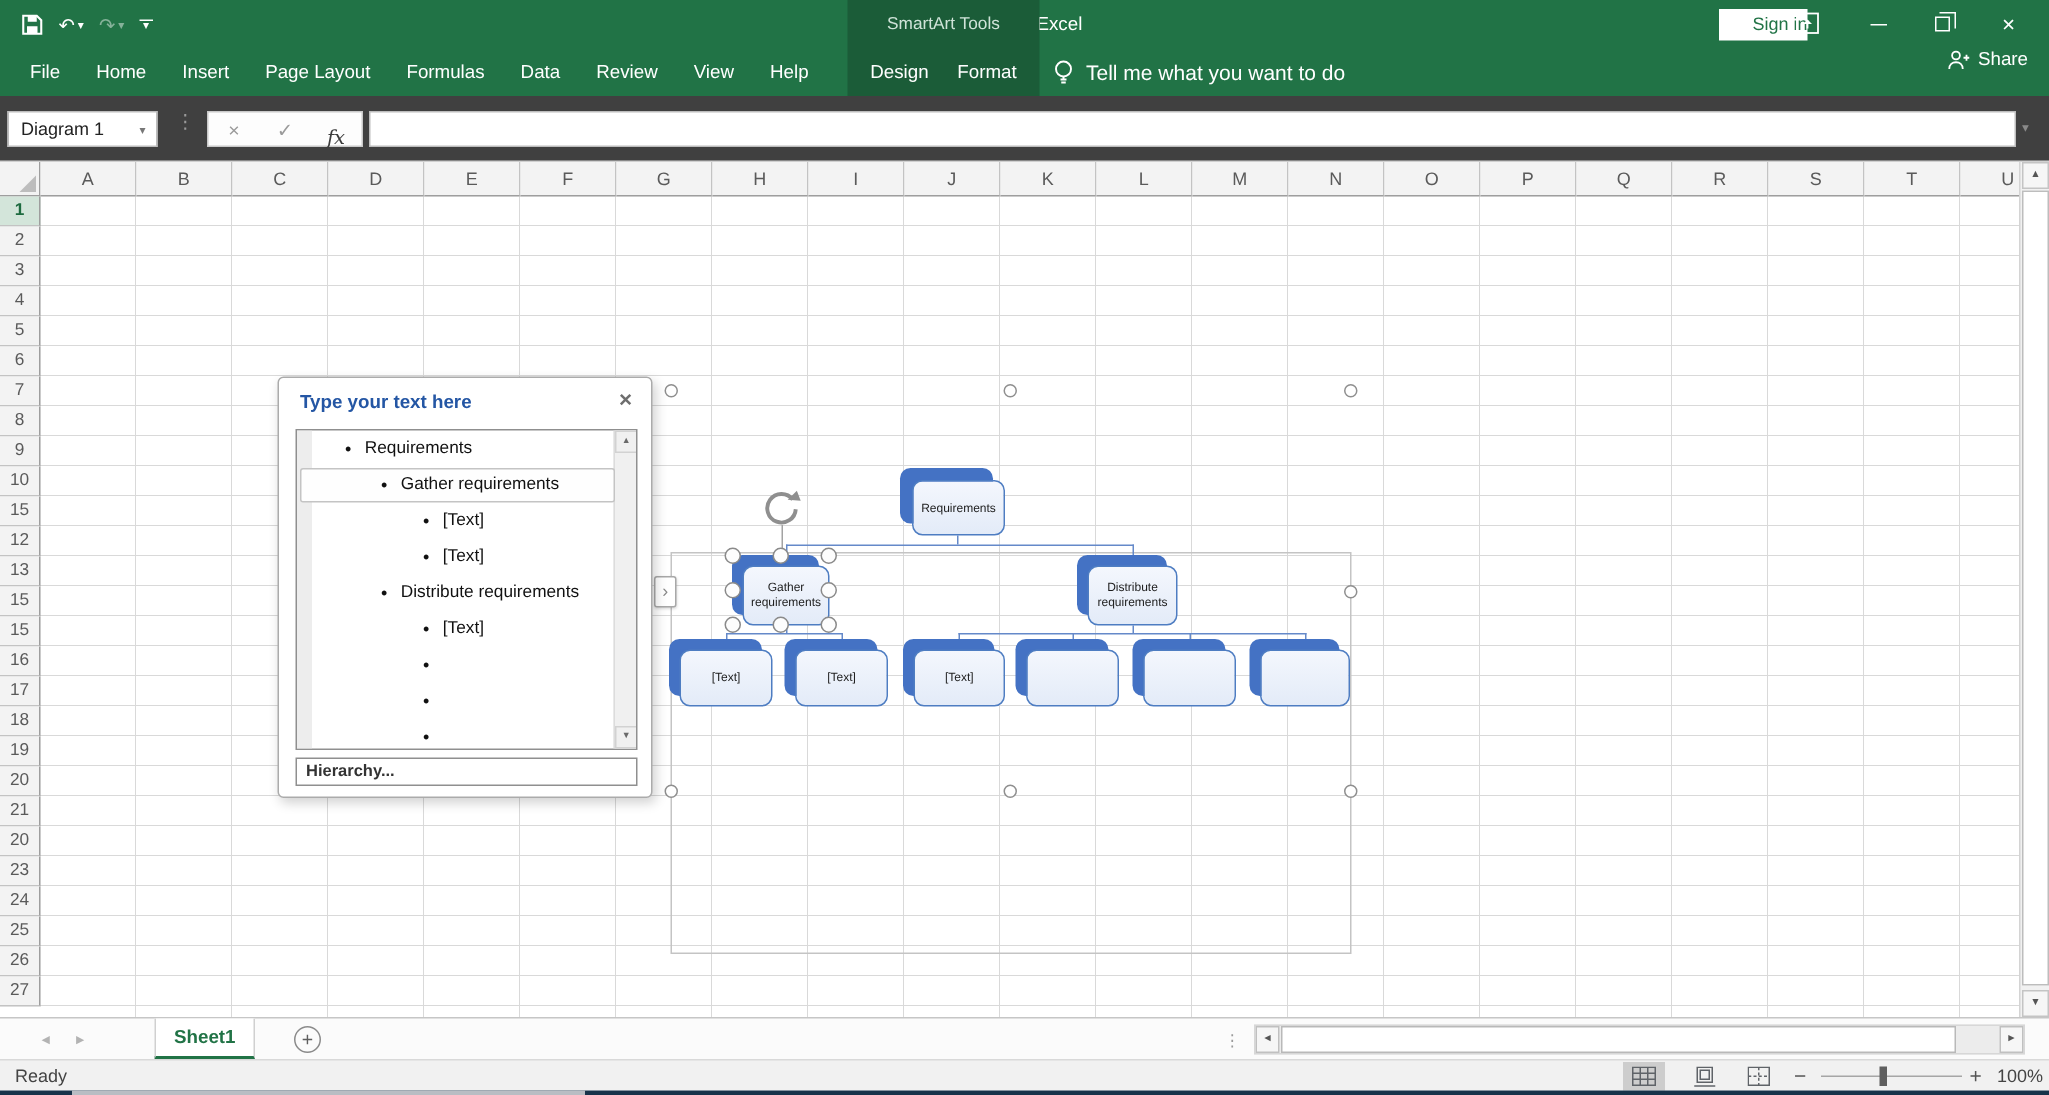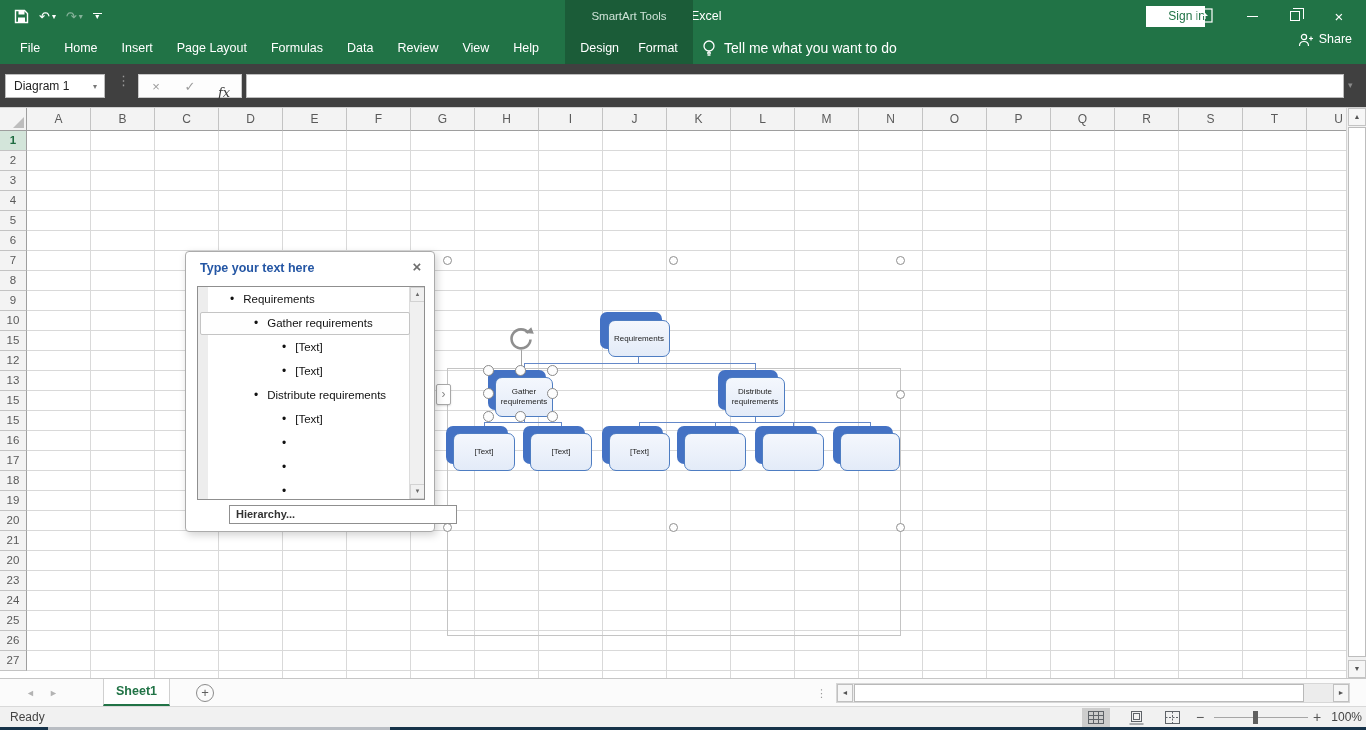--- a/index.html
+++ b/index.html
@@ -90,21 +90,21 @@
   .tp-item.selected::before { content:''; position:absolute; left:2px; right:-2px; top:1px; height:21px; border:1px solid #c4c4c4; border-radius:2px; background:#fefefe; }
   .tp-bullet, .tp-text { position:relative; z-index:1; }
   .tp-bullet { font-size:12px; }
   .tp-item.lvl1 .tp-bullet { margin-left:32px; }
   .tp-item.lvl2 .tp-bullet { margin-left:56px; }
   .tp-item.lvl3 .tp-bullet { margin-left:84px; }
   .tp-text { margin-left:9px; }
   .tp-scroll { position:absolute; right:0; top:0; bottom:0; width:15px; background:#f0f0f0; border-left:1px solid #dcdcdc; }
   .tp-s-btn { position:absolute; left:0; width:15px; height:15px; background:#f0f0f0; border:1px solid #d2d2d2; color:#6a6a6a; font-size:6px; text-align:center; line-height:13px; cursor:pointer; }
   .tp-s-up { top:0; } .tp-s-down { bottom:0; }
-  .tp-footer { position:absolute; left:11px; top:253px; width:228px; height:19px; border:1px solid #8f8f8f; background:#fff; font-size:11px; font-weight:bold; color:#333; line-height:17px; padding-left:6px;margin-left:32px; }
+  .tp-footer { position:absolute; left:11px; top:253px; width:228px; height:19px; border:1px solid #8f8f8f; background:#fff; font-size:11px; font-weight:bold; color:#333; line-height:17px; padding-left:6px; }
 
   
   .tabbar { position:absolute; left:0; top:678px; width:1366px; height:28px; background:#fbfbfb; border-top:1px solid #c6c6c6; z-index:15; }
   .nav-arrows { position:absolute; left:26px; top:0; height:28px; display:flex; align-items:center; gap:14px; color:#b3b3b3; font-size:9px; }
   .sheet-tab { position:absolute; left:103px; top:0; height:27px; background:#fff; border-left:1px solid #d0d0d0; border-right:1px solid #d0d0d0; border-bottom:2px solid #217346; padding:0 12px; font-size:12.5px; font-weight:bold; color:#217346; line-height:25px; cursor:pointer; }
   .add-sheet { position:absolute; left:196px; top:5px; width:18px; height:18px; border:1px solid #8b8b8b; border-radius:50%; color:#5f5f5f; font-size:13px; text-align:center; line-height:16px; cursor:pointer; }
   .tb-dots { position:absolute; left:816px; top:8px; color:#9a9a9a; font-size:11px; cursor:pointer; }
   .hscroll { position:absolute; left:836px; top:4px; width:514px; height:20px; background:#ececec; border:1px solid #d7d7d7; }
   .hs-btn { position:absolute; top:0; width:16px; height:18px; background:#f6f6f6; border:1px solid #c0c0c0; color:#555; font-size:7px; text-align:center; line-height:16px; cursor:pointer; }
   .hs-left { left:0; } .hs-right { right:0; }

